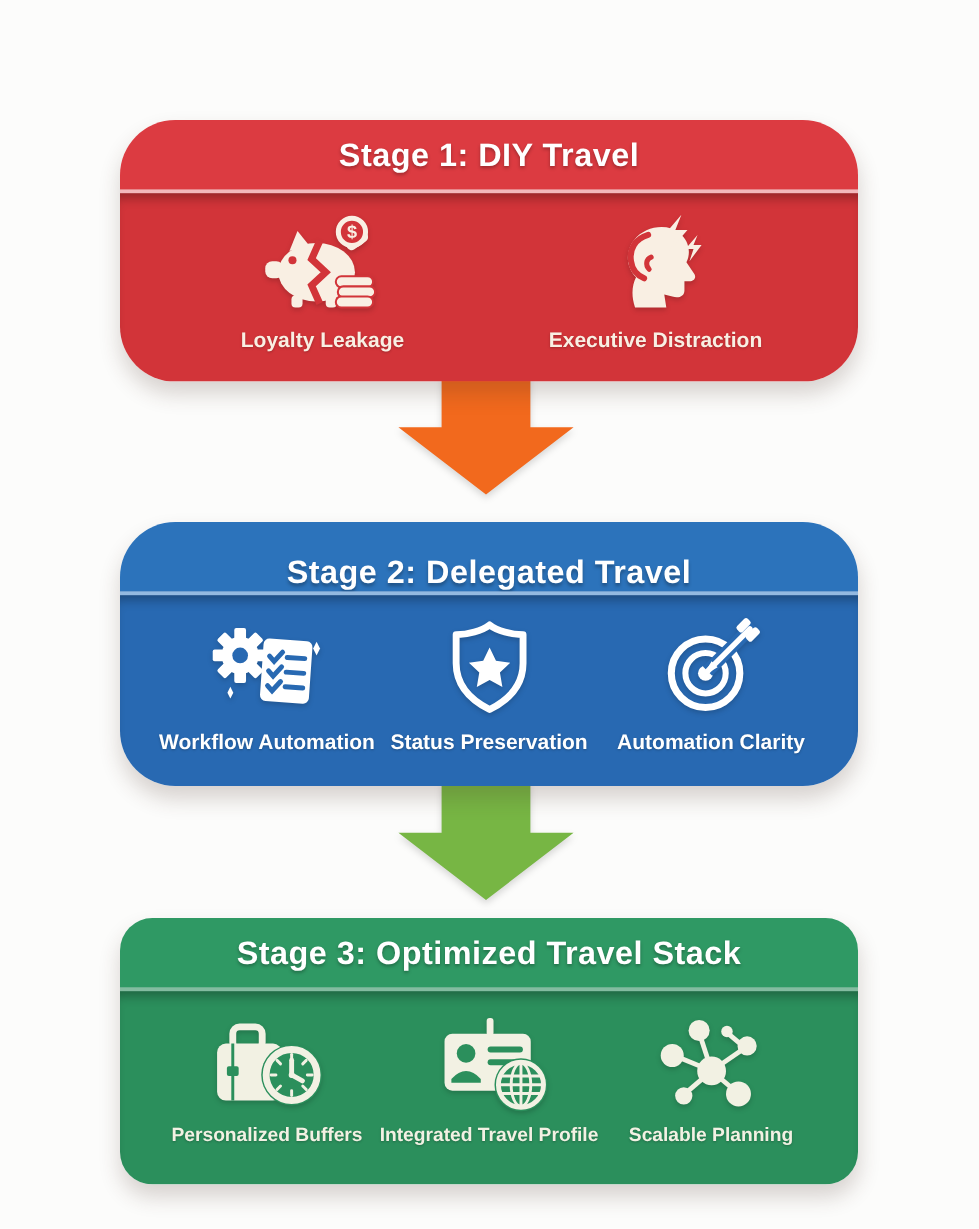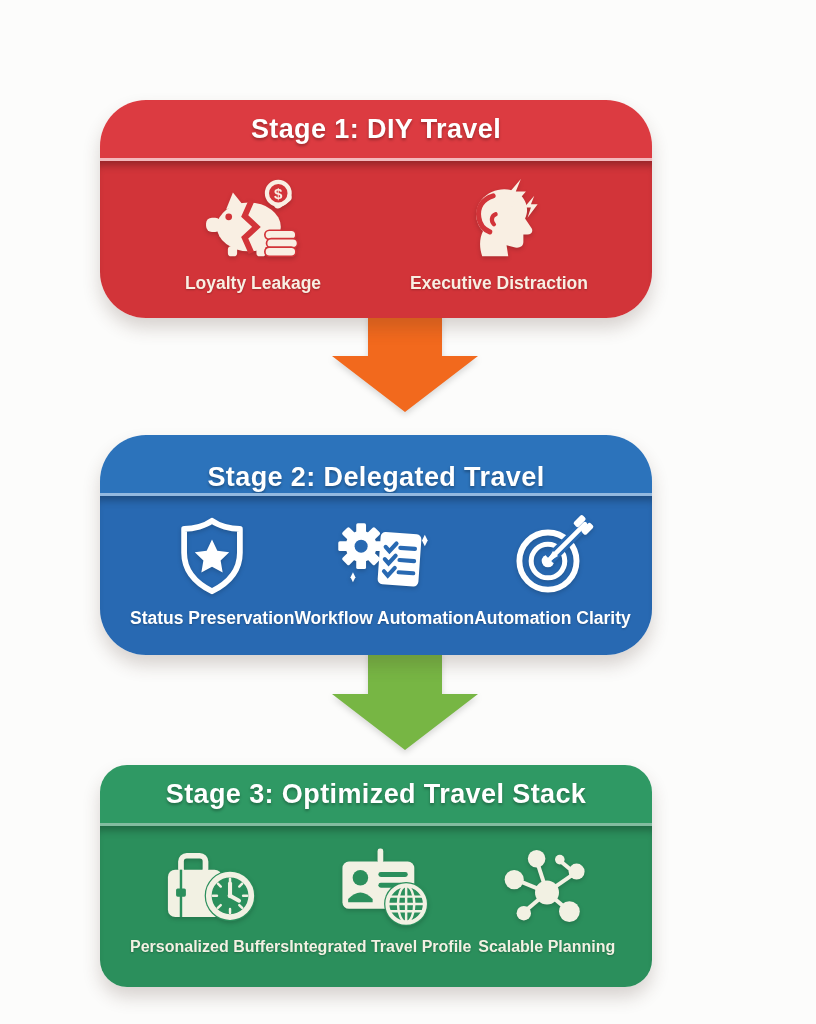--- a/index.html
+++ b/index.html
@@ -4,21 +4,21 @@
 <style>
   html,body { margin:0; padding:0; }
   body { background:#ffffff; font-family:"Liberation Sans", sans-serif; }
 
   .canvas {
     position:relative; width:816px; height:1024px; margin:0 auto;
     background: var(--page-bg, #fcfcfb); overflow:hidden;
   }
 
   .stage {
-    position:absolute; left:100px; width:552px;
+    position:absolute; left:100px; width:615px;
     border-radius:46px; overflow:hidden; z-index:2;
     box-shadow: 0 10px 18px rgba(70,45,35,0.20);
   }
   .stage1 { top:100px; height:218px; }
   .stage2 { top:435px; height:220px; }
   .stage3 { top:765px; height:222px;border-radius:27px; }
 
   .stage-header {
     height:58px; display:flex; align-items:center; justify-content:center;
   }
@@ -124,30 +124,20 @@
     <svg viewBox="0 0 150 102" width="150" height="102" aria-hidden="true">
       <polygon points="38,0 112,0 112,44 148,44 75,100 2,44 38,44"></polygon>
     </svg>
   </div>
 
   <section class="stage stage2">
     <header class="stage-header">
       <h2 class="stage-title">Stage 2: Delegated Travel</h2>
     </header>
     <div class="stage-body">
-
-      <div class="feature">
-        <span class="icon">
-          <svg viewBox="0 0 100 100" width="82" height="82" aria-hidden="true">
-            <path d="M50,7 C42,13 28,17 16,17 L16,46 C16,70 32,84 50,93 C68,84 84,70 84,46 L84,17 C72,17 58,13 50,7 Z" fill="none" stroke="currentColor" stroke-width="7" stroke-linejoin="round"></path>
-            <polygon points="50,30 56.5,43.5 71,45.5 60.5,55.5 63,70 50,63 37,70 39.5,55.5 29,45.5 43.5,43.5" fill="currentColor"></polygon>
-          </svg>
-        </span>
-        <span class="feature-label">Status Preservation</span>
-      </div>
 
       <div class="feature">
         <span class="icon">
           <svg viewBox="0 0 120 100" width="98" height="82" aria-hidden="true">
             <g fill="currentColor">
               <rect x="26" y="10" width="12" height="12" rx="2" transform="rotate(0 32 38)"></rect>
               <rect x="26" y="10" width="12" height="12" rx="2" transform="rotate(45 32 38)"></rect>
               <rect x="26" y="10" width="12" height="12" rx="2" transform="rotate(90 32 38)"></rect>
               <rect x="26" y="10" width="12" height="12" rx="2" transform="rotate(135 32 38)"></rect>
               <rect x="26" y="10" width="12" height="12" rx="2" transform="rotate(180 32 38)"></rect>
@@ -168,20 +158,30 @@
                   <line x1="79" y1="70" x2="97" y2="70"></line>
               </g>
             </g>
             <g fill="currentColor">
               <polygon points="110,24 113.5,31 110,38 106.5,31"></polygon>
               <polygon points="22,70 25,76 22,82 19,76"></polygon>
             </g>
           </svg>
         </span>
         <span class="feature-label">Workflow Automation</span>
+      </div>
+
+      <div class="feature">
+        <span class="icon">
+          <svg viewBox="0 0 100 100" width="82" height="82" aria-hidden="true">
+            <path d="M50,7 C42,13 28,17 16,17 L16,46 C16,70 32,84 50,93 C68,84 84,70 84,46 L84,17 C72,17 58,13 50,7 Z" fill="none" stroke="currentColor" stroke-width="7" stroke-linejoin="round"></path>
+            <polygon points="50,30 56.5,43.5 71,45.5 60.5,55.5 63,70 50,63 37,70 39.5,55.5 29,45.5 43.5,43.5" fill="currentColor"></polygon>
+          </svg>
+        </span>
+        <span class="feature-label">Status Preservation</span>
       </div>
 
       <div class="feature">
         <span class="icon">
           <svg viewBox="0 0 100 100" width="84" height="84" aria-hidden="true">
             <circle cx="44" cy="56" r="34" fill="none" stroke="currentColor" stroke-width="7"></circle>
             <circle cx="44" cy="56" r="20" fill="none" stroke="currentColor" stroke-width="6"></circle>
             <circle cx="44" cy="56" r="7.5" fill="currentColor"></circle>
             <line x1="46" y1="54" x2="92" y2="8" stroke="var(--stage2-body)" stroke-width="13"></line>
             <line x1="46" y1="54" x2="88" y2="12" stroke="currentColor" stroke-width="5.5" stroke-linecap="round"></line>

